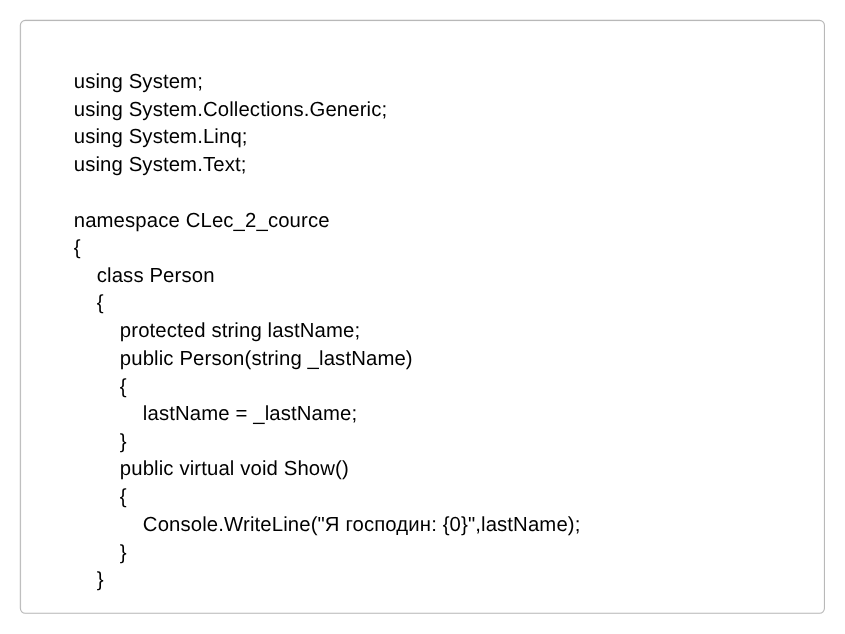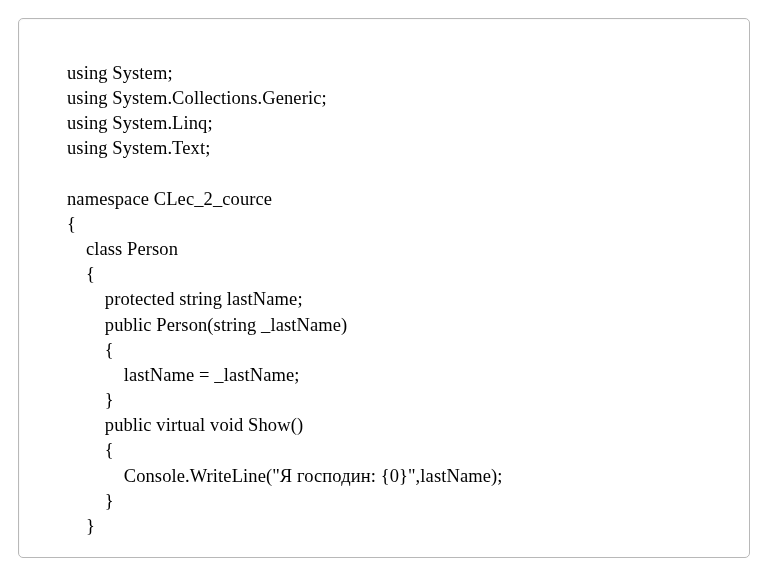--- a/index.html
+++ b/index.html
@@ -23,21 +23,20 @@
     border: 1.5px solid #b8b8b8;
     border-radius: 5px;
     padding: 42px 48px 28px 48px;
     box-sizing: border-box;
     box-shadow: 1px 1px 0 rgba(0,0,0,0.02) inset;
   }
   .code {
     white-space: pre;
     line-height: 1.36;
     letter-spacing: 0.1px;
-    font-family: Liberation Serif, serif;
   }
 </style>
 </head>
 <body>
 
 <div class="frame">
   <div class="code">using System;
 using System.Collections.Generic;
 using System.Linq;
 using System.Text;

